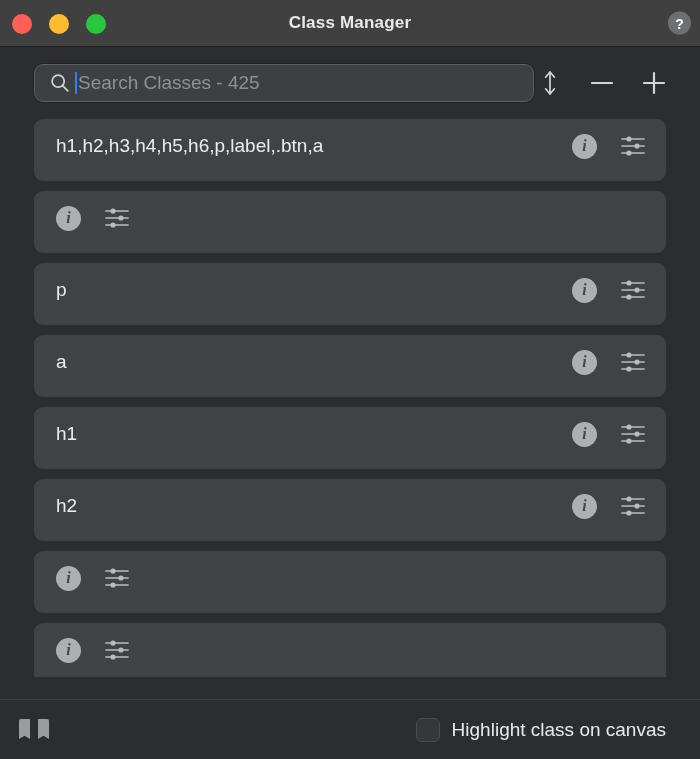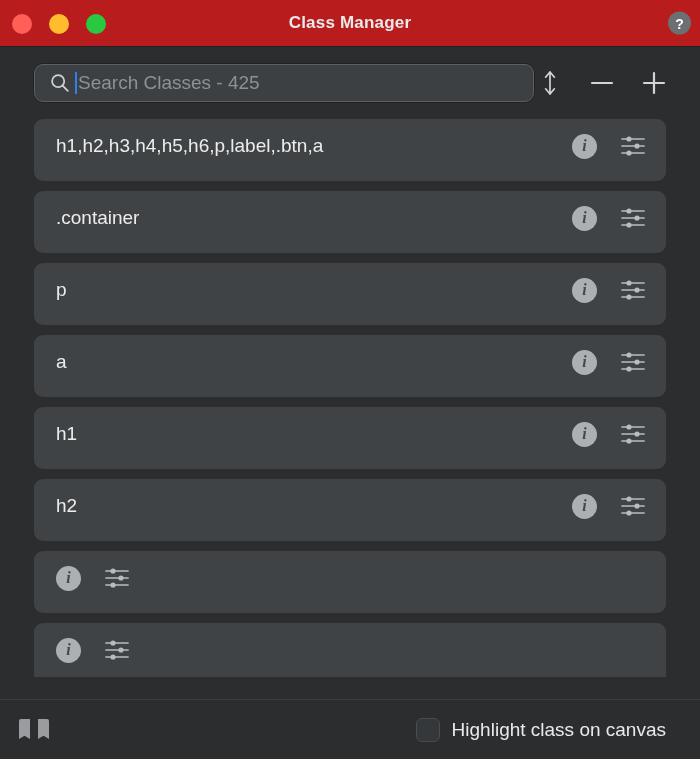--- a/index.html
+++ b/index.html
@@ -15,21 +15,21 @@
     font-family: "Liberation Sans", sans-serif;
     -webkit-font-smoothing: antialiased;
     color: #e8e8e8;
     position: relative;
   }
 
   
   .titlebar {
     position: relative;
     height: 47px;
-    background: #b91c1c;
+    background: #404040;
     border-bottom: 1px solid #202223;
     display: flex;
     align-items: center;
   }
 
   .traffic-lights {
     position: absolute;
     left: 12px;
     top: 0;
     height: 47px;
@@ -302,21 +302,20 @@
         <line x1="2" y1="12" x2="24" y2="12" stroke="#b9bcbe" stroke-width="1.7" stroke-linecap="round"></line>
         <line x1="2" y1="19" x2="24" y2="19" stroke="#b9bcbe" stroke-width="1.7" stroke-linecap="round"></line>
         <circle cx="9" cy="5" r="2.6" fill="#b9bcbe"></circle>
         <circle cx="17" cy="12" r="2.6" fill="#b9bcbe"></circle>
         <circle cx="9" cy="19" r="2.6" fill="#b9bcbe"></circle>
       </svg>
     </span>
   </div>
 
   <div class="class-row">
-    <span class="class-name">.container</span>
     <span class="row-actions">
       <span class="info-icon">i</span>
       <svg class="sliders-icon" viewBox="0 0 26 24" fill="none">
         <line x1="2" y1="5" x2="24" y2="5" stroke="#b9bcbe" stroke-width="1.7" stroke-linecap="round"></line>
         <line x1="2" y1="12" x2="24" y2="12" stroke="#b9bcbe" stroke-width="1.7" stroke-linecap="round"></line>
         <line x1="2" y1="19" x2="24" y2="19" stroke="#b9bcbe" stroke-width="1.7" stroke-linecap="round"></line>
         <circle cx="9" cy="5" r="2.6" fill="#b9bcbe"></circle>
         <circle cx="17" cy="12" r="2.6" fill="#b9bcbe"></circle>
         <circle cx="9" cy="19" r="2.6" fill="#b9bcbe"></circle>
       </svg>

